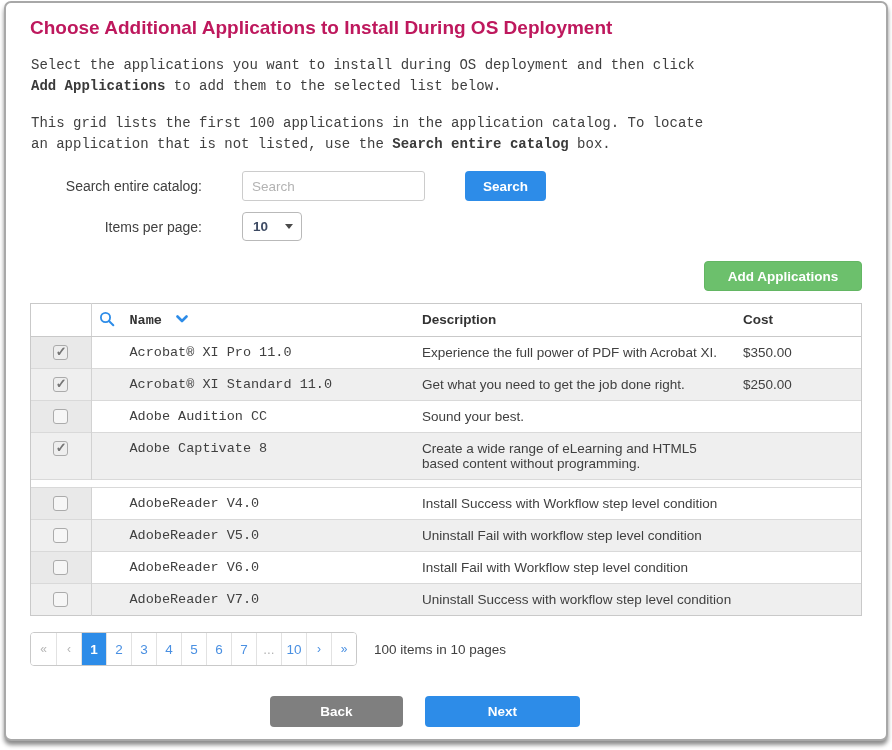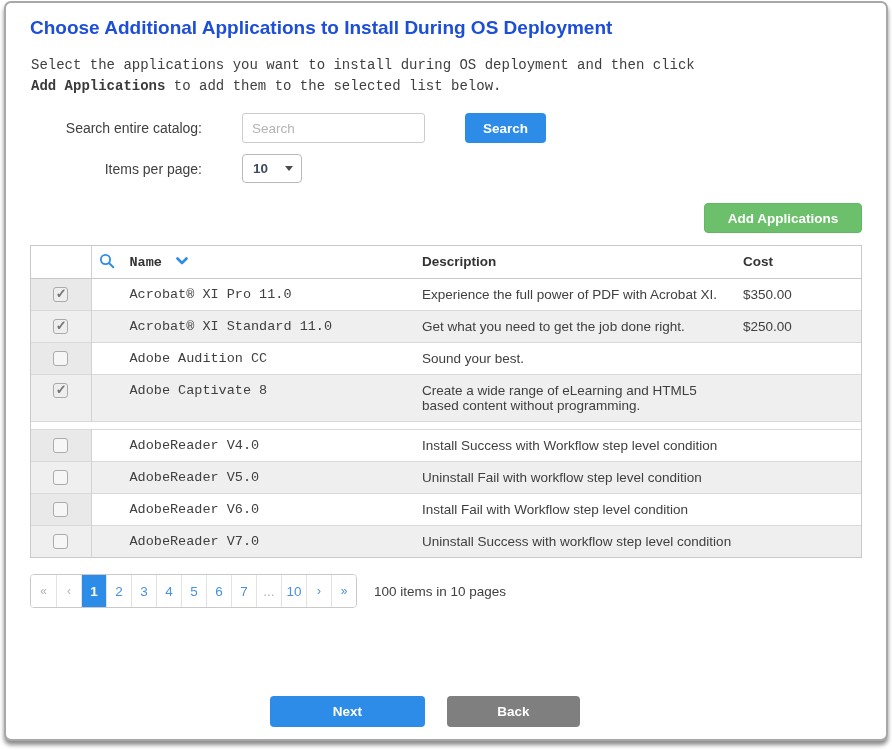--- a/index.html
+++ b/index.html
@@ -16,21 +16,21 @@
     background: #fff;
     border: 2px solid #a8a8a8;
     border-radius: 7px;
     box-shadow: 0 4px 4px rgba(0,0,0,0.45);
     overflow: hidden;
   }
   .content { padding: 10px 24px 0 24px; }
 
   h1.page-title {
     font-size: 19px; font-weight: bold;
-    color: #1d4ed8;
+    color: #be185d;
     margin: 4px 0 16px 0;
   }
   p.intro {
     width: 680px;
     font-size: 14px; line-height: 21px;
     margin: 0 0 16px 1px;
     font-family: Liberation Mono, monospace;
   }
   p.intro b { font-weight: bold; color: #3a3a3a; }
 
@@ -146,20 +146,21 @@
 </head>
 <body>
 
 <div class="frame">
   <div class="content">
 
     <h1 class="page-title">Choose Additional Applications to Install During OS Deployment</h1>
 
     <p class="intro"><span>Select the applications you want to install during OS deployment and then click </span><b>Add Applications</b><span> to add them to the selected list below.</span></p>
 
+    <p class="intro"><span>This grid lists the first 100 applications in the application catalog. To locate an application that is not listed, use the </span><b>Search entire catalog</b><span> box.</span></p>
 
     <div class="form-row">
       <span class="form-label">Search entire catalog:</span>
       <input class="search-input" type="text" placeholder="Search" style="">
       <button class="btn btn-search">Search</button>
     </div>
 
     <div class="form-row">
       <span class="form-label">Items per page:</span>
       <div class="select-box">
@@ -282,16 +283,16 @@
         <span class="page-btn">10</span>
         <span class="page-btn small-glyph">›</span>
         <span class="page-btn small-glyph">»</span>
       </div>
       <span class="pager-summary">100 items in 10 pages</span>
     </div>
 
   </div>
 
   <div class="footer">
+    <button class="btn btn-back">Back</button>
     <button class="btn btn-next">Next</button>
-    <button class="btn btn-back">Back</button>
   </div>
 </div>
 
 </body></html>

